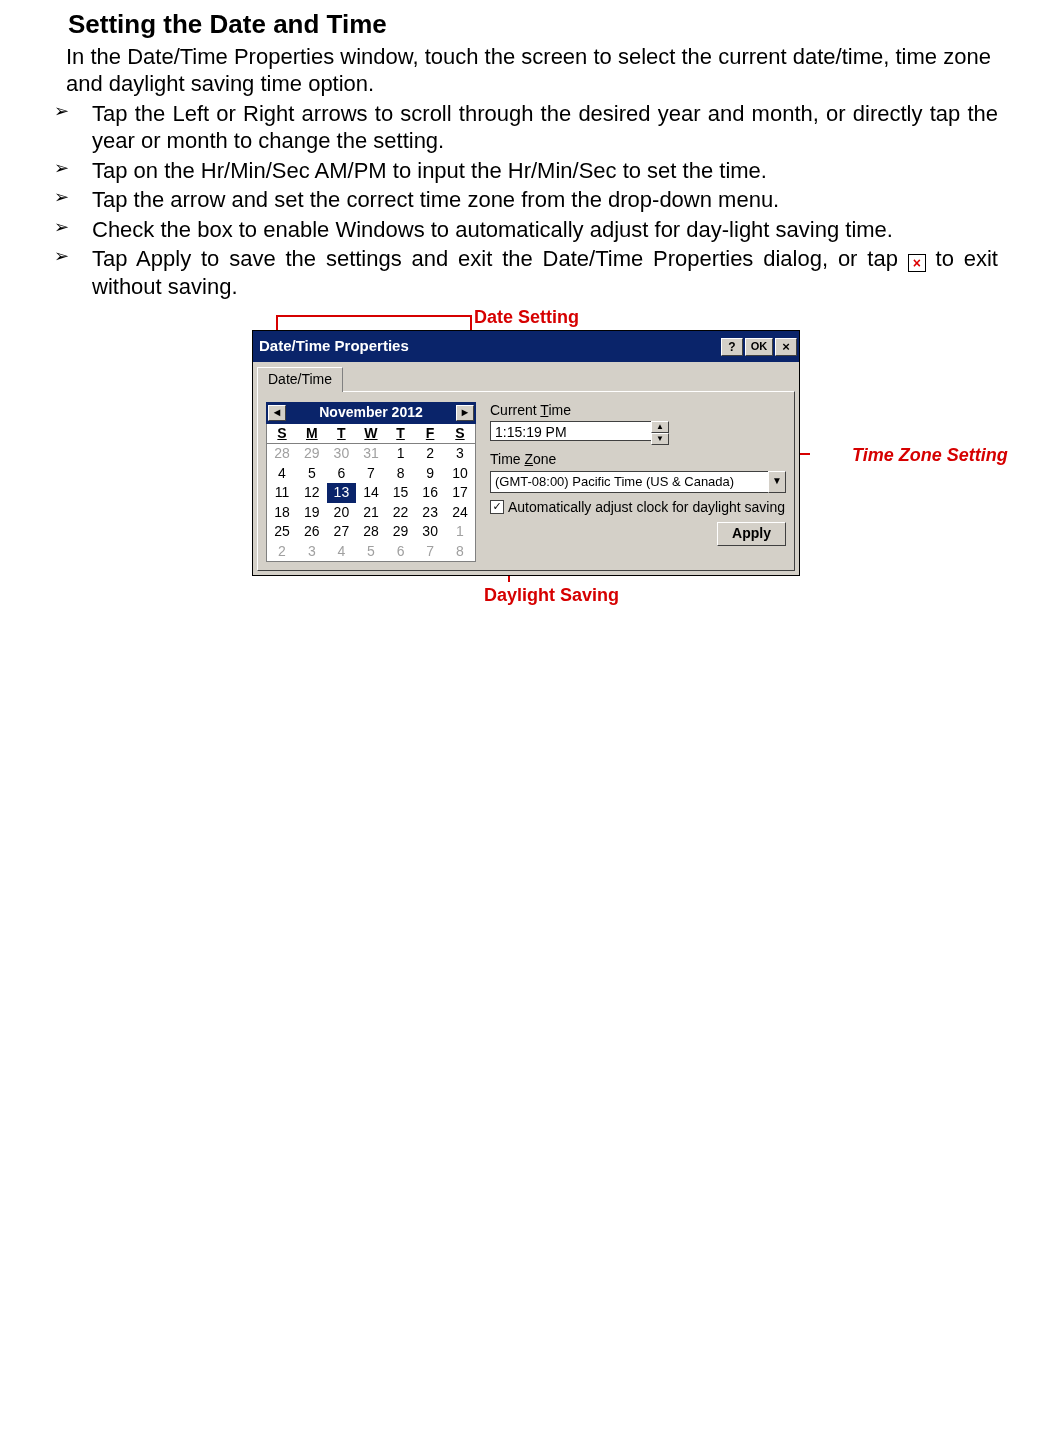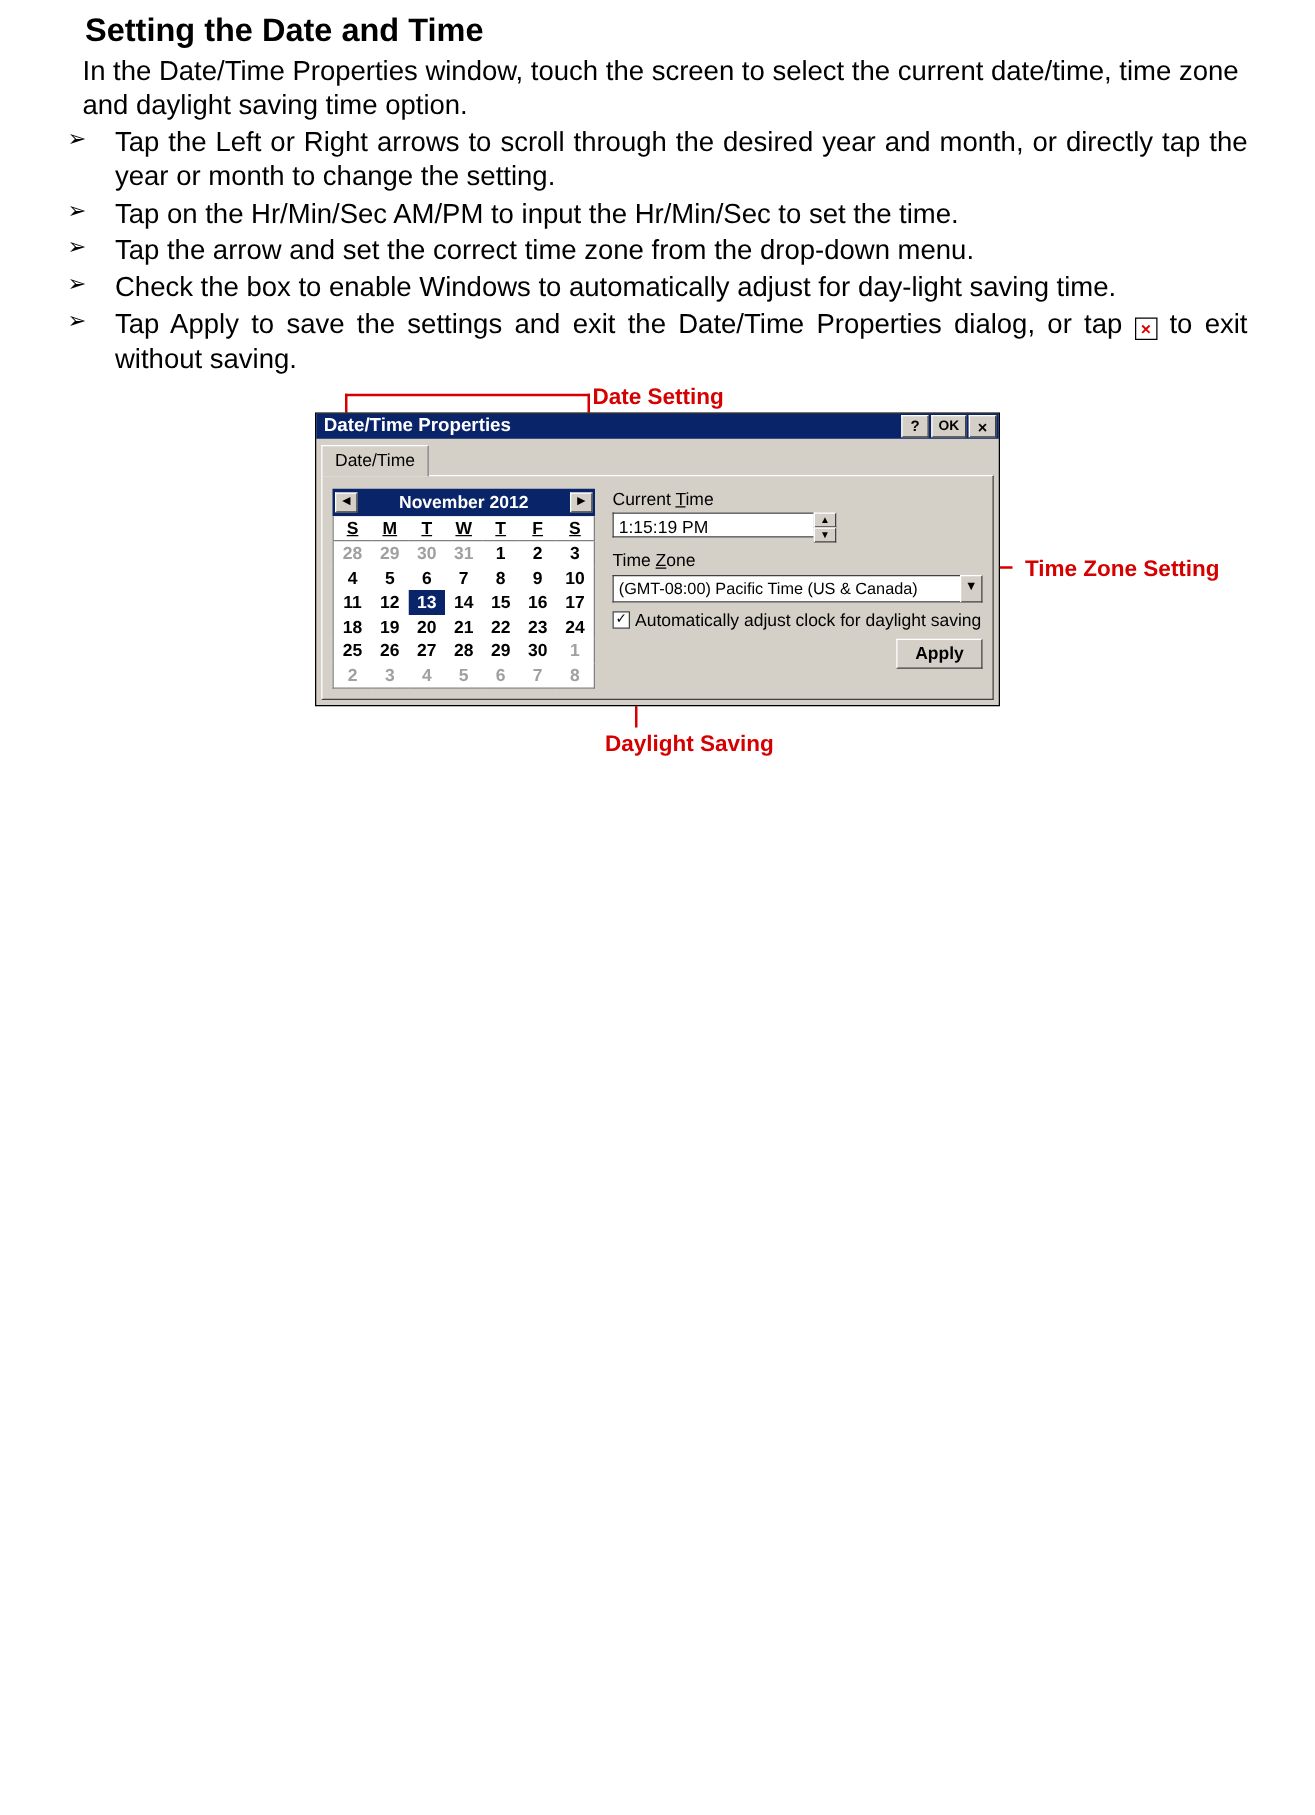--- a/index.html
+++ b/index.html
@@ -79,21 +79,21 @@
     border: 1px solid #000;
     background: #d4d0c8;
     font-family: Tahoma, Arial, sans-serif;
     font-size: 14px;
   }
   .titlebar {
     background: #0a246a;
     color: #fff;
     display: flex;
     align-items: center;
-    height: 20px;
+    height: 31px;
     padding: 0 2px 0 6px;
     font-weight: bold;
   }
   .titlebar .title { flex: 1; font-size:15px;}
   .tb-btn {
     width: 22px;
     height: 18px;
     margin-left: 2px;
     background: #d4d0c8;
     border: 1px solid #fff;
@@ -163,21 +163,21 @@
     width: 100%;
     border-collapse: collapse;
     background: #fff;
     font-size: 14px;
     border:1px solid #808080;
     border-top:none;
   }
   table.cal th, table.cal td {
     text-align: center;
     padding: 1px 0;
-    font-weight: bold;
+    font-weight: normal;
   }
   table.cal th {
     border-bottom: 1px solid #808080;
     font-weight: bold;
     text-decoration: underline;
   }
   table.cal td.dim { color: #a0a0a0; }
   table.cal td.sel {
     background: #0a246a;
     color: #fff;
@@ -286,21 +286,21 @@
       <li><span class="marker">➢</span>Tap on the Hr/Min/Sec AM/PM to input the Hr/Min/Sec to set the time.</li>
       <li><span class="marker">➢</span>Tap the arrow and set the correct time zone from the drop-down menu.</li>
       <li><span class="marker">➢</span>Check the box to enable Windows to automatically adjust for day-light saving time.</li>
       <li><span class="marker">➢</span>Tap Apply to save the settings and exit the Date/Time Properties dialog, or tap <span class="close-icon-inline">×</span> to exit without saving.</li>
     </ul>
 
   <div class="diagram-wrap">
 
     <div class="callout" style="left:420px; top:0px;">Date Setting</div>
     <div class="callout" style="left:614px; top:82px;">Time Setting</div>
-    <div class="callout" style="left:766px; top:138px;">Time Zone Setting</div>
+    <div class="callout" style="left:798px; top:138px;font-style:italic;">Time Zone Setting</div>
     <div class="callout" style="left:430px; top:278px;">Daylight Saving</div>
 
     <div class="callout-line" style="left:222px; top:9px; width:196px; height:2px;"></div>
     <div class="callout-line" style="left:222px; top:9px; width:2px; height:76px;"></div>
     <div class="callout-line" style="left:416px; top:9px; width:2px; height:76px;"></div>
 
     <div class="callout-line" style="left:500px; top:91px; width:112px; height:2px;"></div>
 
     <div class="callout-line" style="left:726px; top:147px; width:30px; height:2px;"></div>
 

